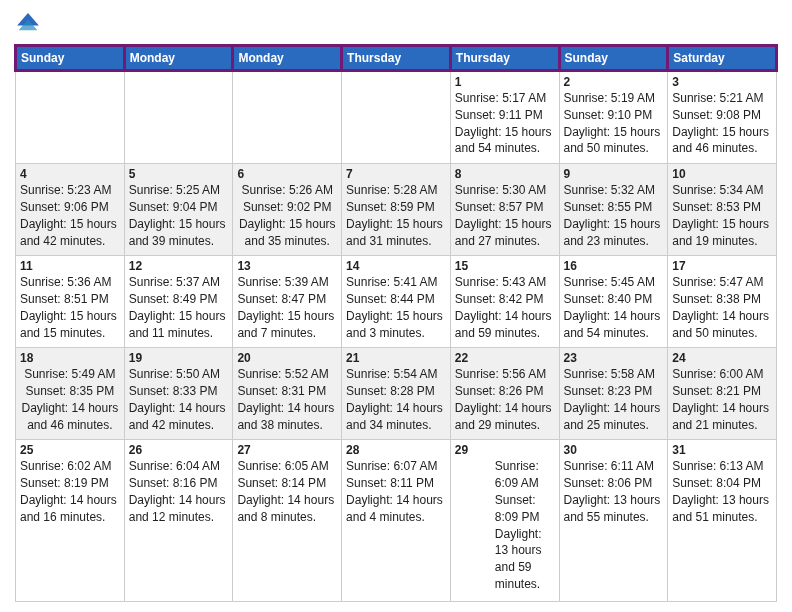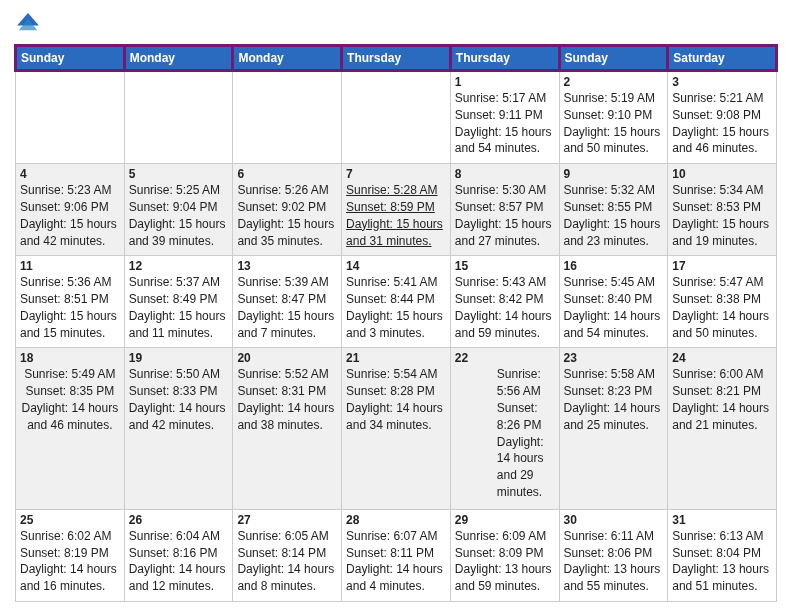--- a/index.html
+++ b/index.html
@@ -168,28 +168,28 @@
           </td>
           <td class="alt-row">
             <span class="day-num">5</span>
             <div class="day-info" style="white-space: pre-line;">Sunrise: 5:25 AM
 Sunset: 9:04 PM
 Daylight: 15 hours
 and 39 minutes.</div>
           </td>
           <td class="alt-row">
             <span class="day-num">6</span>
-            <div class="day-info" style="white-space: pre-line;">Sunrise: 5:26 AM
+            <div class="day-info" style="white-space: pre-line; text-align: center;">Sunrise: 5:26 AM
 Sunset: 9:02 PM
 Daylight: 15 hours
 and 35 minutes.</div>
           </td>
           <td class="alt-row">
             <span class="day-num">7</span>
-            <div class="day-info" style="white-space: pre-line; text-decoration: underline;">Sunrise: 5:28 AM
+            <div class="day-info" style="white-space: pre-line;">Sunrise: 5:28 AM
 Sunset: 8:59 PM
 Daylight: 15 hours
 and 31 minutes.</div>
           </td>
           <td class="alt-row">
             <span class="day-num">8</span>
             <div class="day-info" style="white-space: pre-line;">Sunrise: 5:30 AM
 Sunset: 8:57 PM
 Daylight: 15 hours
 and 27 minutes.</div>
@@ -284,21 +284,21 @@
           </td>
           <td class="alt-row">
             <span class="day-num">21</span>
             <div class="day-info" style="white-space: pre-line;">Sunrise: 5:54 AM
 Sunset: 8:28 PM
 Daylight: 14 hours
 and 34 minutes.</div>
           </td>
           <td class="alt-row">
             <span class="day-num">22</span>
-            <div class="day-info" style="white-space: pre-line; margin-left: 42px;">Sunrise: 5:56 AM
+            <div class="day-info" style="white-space: pre-line;">Sunrise: 5:56 AM
 Sunset: 8:26 PM
 Daylight: 14 hours
 and 29 minutes.</div>
           </td>
           <td class="alt-row">
             <span class="day-num">23</span>
             <div class="day-info" style="white-space: pre-line;">Sunrise: 5:58 AM
 Sunset: 8:23 PM
 Daylight: 14 hours
 and 25 minutes.</div>
@@ -335,21 +335,21 @@
           </td>
           <td>
             <span class="day-num">28</span>
             <div class="day-info" style="white-space: pre-line;">Sunrise: 6:07 AM
 Sunset: 8:11 PM
 Daylight: 14 hours
 and 4 minutes.</div>
           </td>
           <td>
             <span class="day-num">29</span>
-            <div class="day-info" style="white-space: pre-line;">Sunrise: 6:09 AM
+            <div class="day-info" style="white-space: pre-line; margin-left: 40px;">Sunrise: 6:09 AM
 Sunset: 8:09 PM
 Daylight: 13 hours
 and 59 minutes.</div>
           </td>
           <td>
             <span class="day-num">30</span>
             <div class="day-info" style="white-space: pre-line;">Sunrise: 6:11 AM
 Sunset: 8:06 PM
 Daylight: 13 hours
 and 55 minutes.</div>

